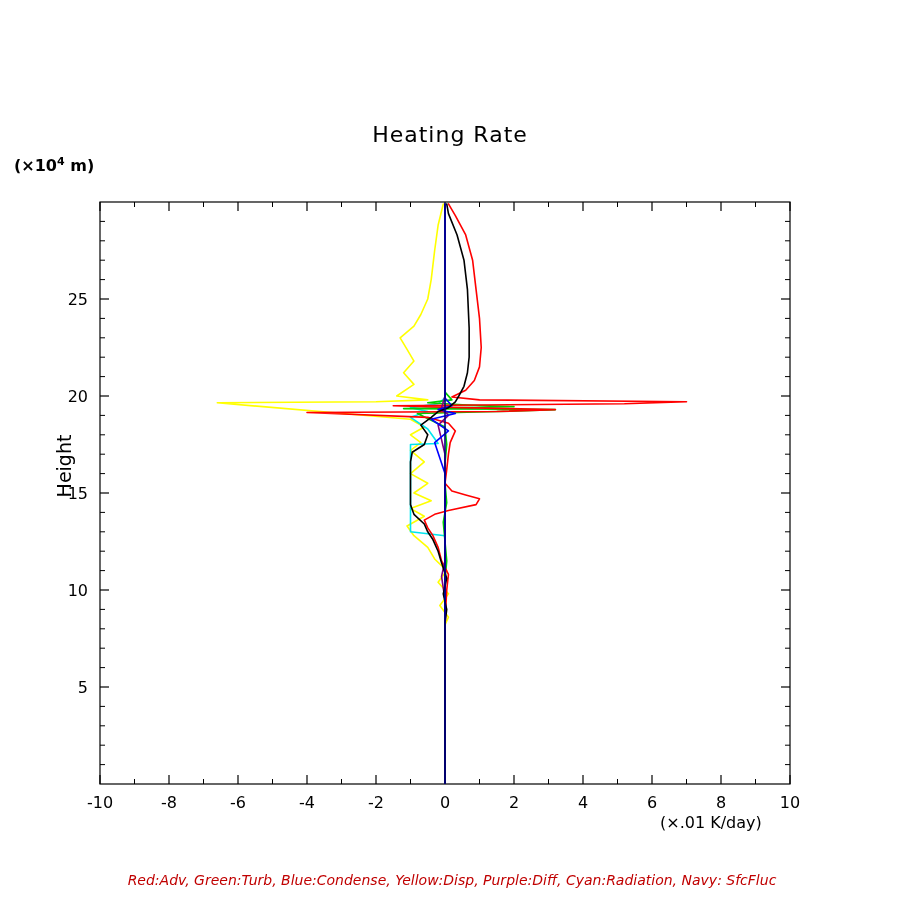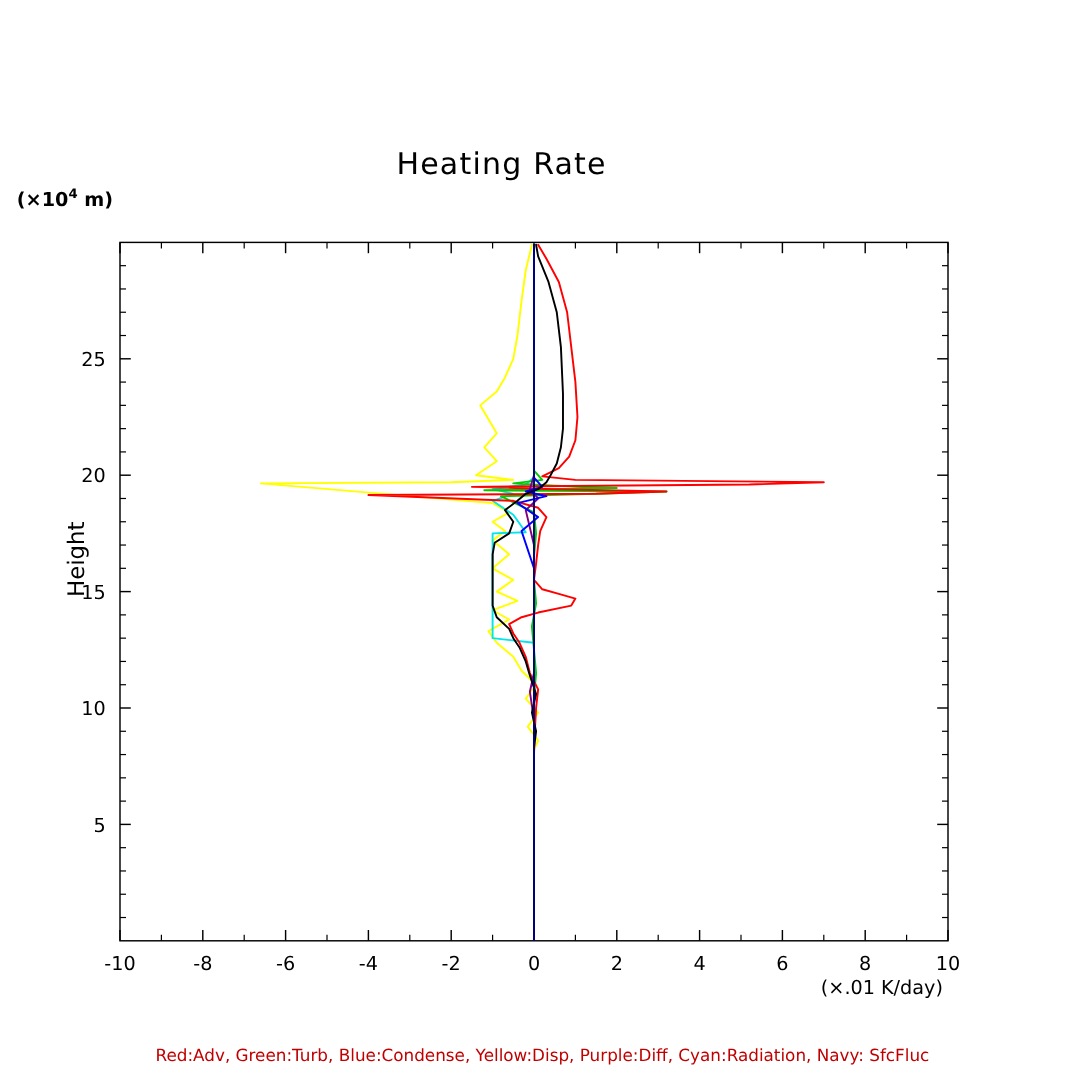--- a/index.html
+++ b/index.html
@@ -18,59 +18,60 @@
     position: relative;
     width: 904px;
     height: 904px;
   }
   .title {
     position: absolute;
     left: 0;
     top: 122px;
     width: 836px;
     text-align: center;
-    font-size: 25px;
+    font-size: 22px;
     letter-spacing: 1px;
     color: #000;
+    padding-left: 32px;
   }
   .unit-top {
     position: absolute;
     left: 14px;
     top: 155px;
     font-size: 16px;
     font-weight: bold;
   }
   .unit-top sup {
     font-size: 11px;
   }
   .unit-bottom {
     position: absolute;
     left: 660px;
     top: 813px;
     font-size: 16px;
-    margin-left: 24px;
   }
   .ylabel {
     position: absolute;
     left: -16px;
     top: 455px;
     width: 160px;
     text-align: center;
     font-size: 19px;
     transform: rotate(-90deg);
     transform-origin: 50% 50%;
   }
   .caption {
     position: absolute;
     left: 0;
     top: 872px;
     width: 904px;
     text-align: center;
     font-size: 14px;
     color: #c00000;
+    font-style: italic;
   }
   .plot-svg {
     position: absolute;
     left: 0;
     top: 0;
   }
   .tick-label {
     font-family: "DejaVu Sans", sans-serif;
     font-size: 16px;
     fill: #000;

